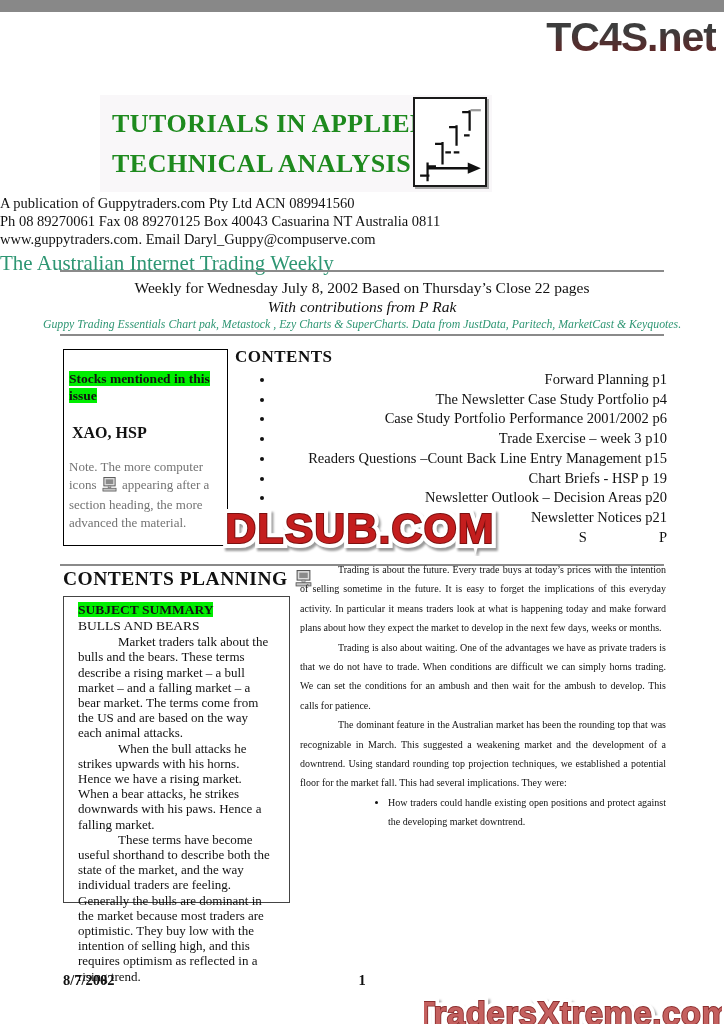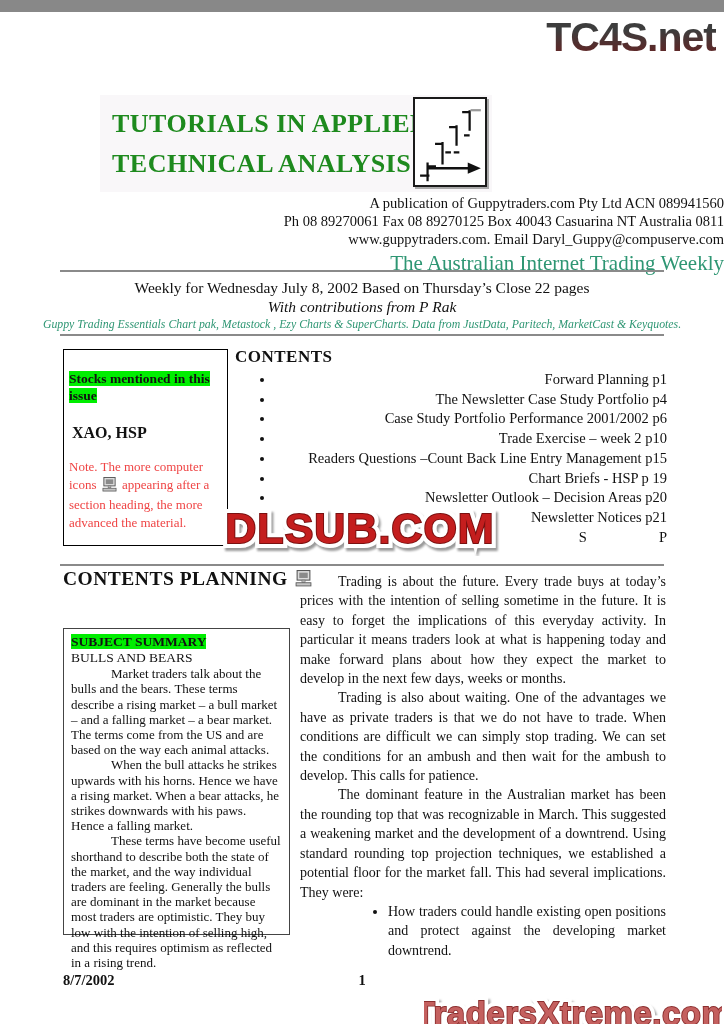--- a/index.html
+++ b/index.html
@@ -35,21 +35,21 @@
     color: #1e8a1e; font-weight: bold; font-size: 26px; line-height: 40px;
     letter-spacing: 0.5px; white-space: nowrap;
   }
   .chart-logo-box {
     position: absolute; left: 313px; top: 2px; width: 74px; height: 90px;
     background: #fff; border: 2px solid #1a1a1a;
     box-shadow: 2px 2px 0 #aaa;
   }
 
   
-  .pubinfo { position: absolute; left: 0; top: 182px; width: 724px; text-align: right; }
+  .pubinfo { position: absolute; left: 0; top: 182px; width: 724px; text-align: left; }
   .pubinfo .line { font-size: 14.5px; line-height: 18px; }
   .pub-subtitle { margin-top: 3px; color: #2e9673; font-size: 21px; line-height: 24px; }
 
   .rule { position: absolute; left: 60px; width: 604px; border-top: 2px solid #8a8a8a; }
   .rule-1 { top: 258px; }
   .rule-2 { top: 322px; }
   .rule-3 { top: 552px; }
 
   .issue-lines { position: absolute; left: 0; top: 266px; width: 724px; text-align: center; }
   .weekly { font-size: 15.5px; line-height: 19px; }
@@ -61,51 +61,51 @@
 
   
   .stocks-box {
     position: absolute; left: 63px; top: 337px; width: 165px; height: 197px;
     border: 1px solid #000; padding: 20px 5px;
     font-size: 13px;
   }
   .hl-green { background: #00ee00; font-weight: bold; }
   .stocks-heading { font-size: 13.5px; line-height: 17px; }
   .stocks-list { margin-top: 20px; font-size: 16px; padding-left: 3px; font-weight: bold; }
-  .stocks-note { margin-top: 16px; color: #ef4444; font-size: 13px; line-height: 17.5px; }
+  .stocks-note { margin-top: 16px; color: #737373; font-size: 13px; line-height: 17.5px; }
 
   
   .contents { position: absolute; left: 235px; top: 335px; width: 432px; }
   .contents-heading { font-weight: bold; font-size: 17px; letter-spacing: 0.5px; }
   .contents ul { list-style: disc outside; margin: 3px 0 0 0; padding-left: 40px; text-align: right; }
   .contents li { font-size: 14.5px; line-height: 19.7px; }
   .frag-gap { display: inline-block; width: 72px; }
 
   
   .dlsub { position: absolute; left: 210px; top: 490px; }
 
   
   .fp-heading {
     position: absolute; left: 63px; top: 556px;
     font-weight: bold; font-size: 19.5px; letter-spacing: 0.5px;
   }
   .fp-heading .computer-icon, .stocks-note .computer-icon { vertical-align: -3px; margin: 0 2px; }
 
   .sidebar-box {
-    position: absolute; left: 63px; top: 616px; width: 227px; height: 307px;
-    border: 1px solid #444; padding: 5px 7px;
+    position: absolute; left: 63px; top: 584px; width: 227px; height: 307px;
+    border: 1px solid #444; padding: 5px 14px;
     font-size: 13px; line-height: 15.2px;
   }
   .sidebar-label { font-size: 13.5px; }
   .sidebar-sub { font-size: 13.5px; line-height: 17px; }
   .sidebar-box p { text-indent: 40px; margin: 0; }
 
   .main-col {
-    position: absolute; left: 300px; top: 560px; width: 366px;
-    font-size: 14px; line-height: 19.4px; text-align: justify;
+    position: absolute; left: 300px; top: 548px; width: 366px;
+    font-size: 10px; line-height: 19.4px; text-align: justify;
   }
   .main-col p { text-indent: 38px; margin: 0; }
   .main-col ul { list-style: disc outside; margin: 0; padding-left: 88px; }
   .main-col li { text-align: justify; }
 
   
   .footer-date { position: absolute; left: 63px; top: 960px; font-weight: bold; font-size: 14.5px; }
   .footer-page { position: absolute; left: 0; top: 960px; width: 724px; text-align: center; font-weight: bold; font-size: 14.5px; }
   .tx-logo { position: absolute; left: 424px; top: 982px; }
 
@@ -169,21 +169,21 @@
       <span>appearing after a section heading, the more advanced the material.</span>
     </div>
   </div>
 
   <div class="contents">
     <div class="contents-heading">CONTENTS</div>
     <ul>
       <li>Forward Planning p1</li>
       <li>The Newsletter Case Study Portfolio p4</li>
       <li>Case Study Portfolio Performance 2001/2002 p6</li>
-      <li>Trade Exercise – week 2 p10</li>
+      <li>Trade Exercise – week 3 p10</li>
       <li>Readers Questions –Count Back Line Entry Management p15</li>
       <li>Chart Briefs - HSP p 19</li>
       <li>Newsletter Outlook – Decision Areas  p20</li>
       <li>Newsletter Notices p21</li>
       <li><span>S</span><span class="frag-gap"></span><span>P</span></li>
     </ul>
   </div>
 
   <svg class="dlsub" width="300" height="54" viewBox="0 0 300 54">
     <defs>
@@ -210,21 +210,21 @@
   <div class="sidebar-box">
     <span class="hl-green sidebar-label">SUBJECT SUMMARY</span>
     <div class="sidebar-sub">BULLS AND BEARS</div>
     <p>Market traders talk about the bulls and the bears. These terms describe a rising market – a bull market – and a falling market – a bear market. The terms come from the US and are based on the way each animal attacks.</p>
     <p>When the bull attacks he strikes upwards with his horns. Hence we have a rising market. When a bear attacks, he strikes downwards with his paws. Hence a falling market.</p>
     <p>These terms have become useful shorthand to describe both the state of the market, and the way individual traders are feeling. Generally the bulls are dominant in the market because most traders are optimistic. They buy low with the intention of selling high, and this requires optimism as reflected in a  rising trend.</p>
   </div>
 
   <div class="main-col">
     <p>Trading is about the future. Every trade buys at today’s prices with the intention of selling sometime in the future. It is easy to forget the implications of this everyday activity. In particular it means traders look at what is happening today and make forward plans about how they expect the market to develop in the next few days, weeks or months.</p>
-    <p>Trading is also about waiting. One of the advantages we have as private traders is that we do not have to trade. When conditions are difficult we can simply stop trading. We can set the conditions for an ambush and then wait for the ambush to develop. This calls for patience.</p>
+    <p>Trading is also about waiting. One of the advantages we have as private traders is that we do not have to trade. When conditions are difficult we can simply horns trading. We can set the conditions for an ambush and then wait for the ambush to develop. This calls for patience.</p>
     <p>The dominant feature in the Australian market has been the rounding top that was recognizable in March. This suggested a weakening market and the development of a downtrend. Using standard rounding top projection techniques, we established a potential floor for the market fall. This had several implications. They were:</p>
     <ul>
       <li>How traders could handle existing open positions and protect against the developing market downtrend.</li>
     </ul>
   </div>
 
   <div class="footer-date">8/7/2002</div>
   <div class="footer-page">1</div>
 
   <svg class="tx-logo" width="298" height="42" viewBox="0 0 298 42">

